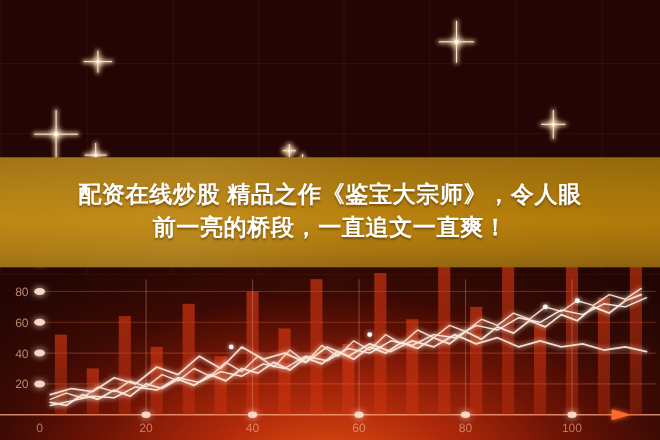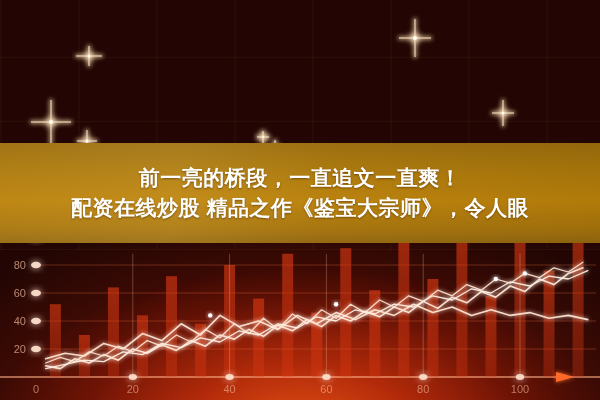--- a/index.html
+++ b/index.html
@@ -223,18 +223,18 @@
           <text x="326.4" y="193" text-anchor="middle" fill="#f0b79a" fill-opacity="0.62" font-size="11" font-family="&quot;Liberation Sans&quot;, sans-serif">60</text>
           <text x="423.2" y="193" text-anchor="middle" fill="#f0b79a" fill-opacity="0.62" font-size="11" font-family="&quot;Liberation Sans&quot;, sans-serif">80</text>
           <text x="520" y="193" text-anchor="middle" fill="#f0b79a" fill-opacity="0.62" font-size="11" font-family="&quot;Liberation Sans&quot;, sans-serif">100</text>
         </g>
       </svg>
   </div>
 
   <div class="banner">
     <div class="banner-shine"></div>
     <div class="banner-text">
+      <div class="banner-line l1">配资在线炒股 精品之作《鉴宝大宗师》，令人眼</div>
       <div class="banner-line l2">前一亮的桥段，一直追文一直爽！</div>
-      <div class="banner-line l1">配资在线炒股 精品之作《鉴宝大宗师》，令人眼</div>
     </div>
   </div>
 
 </div>
 
 </body></html>

